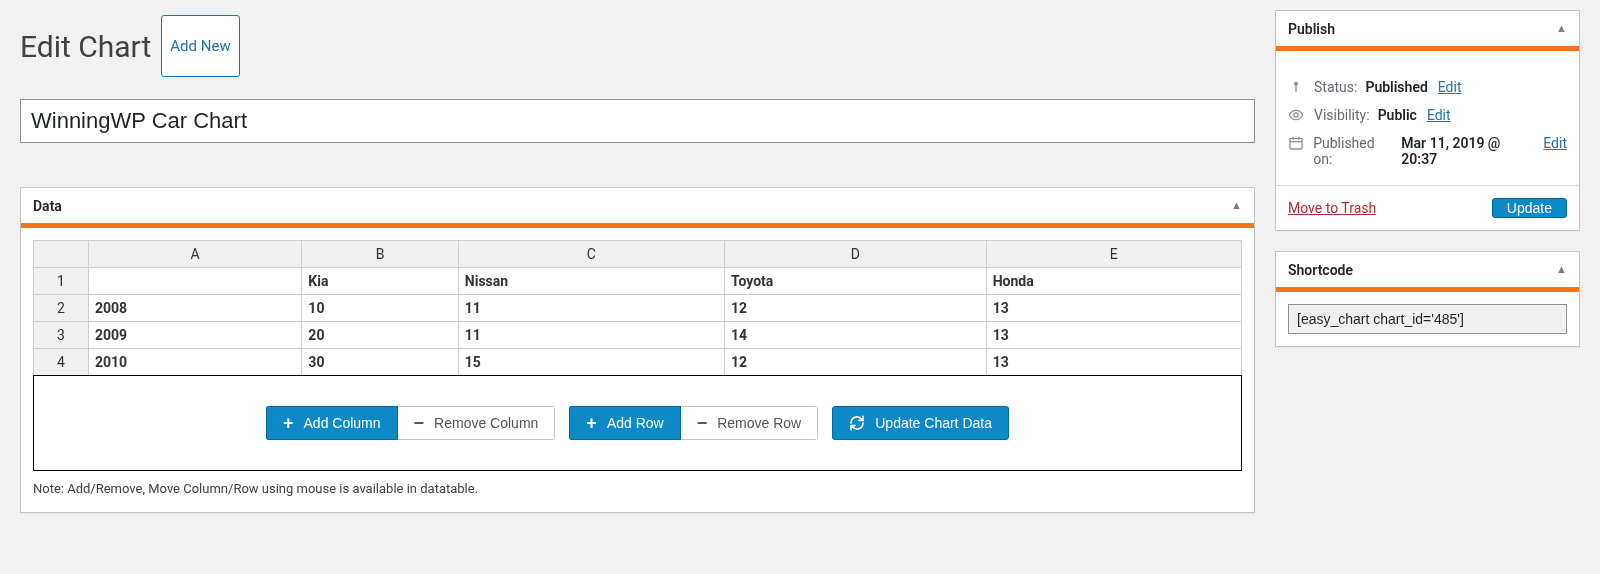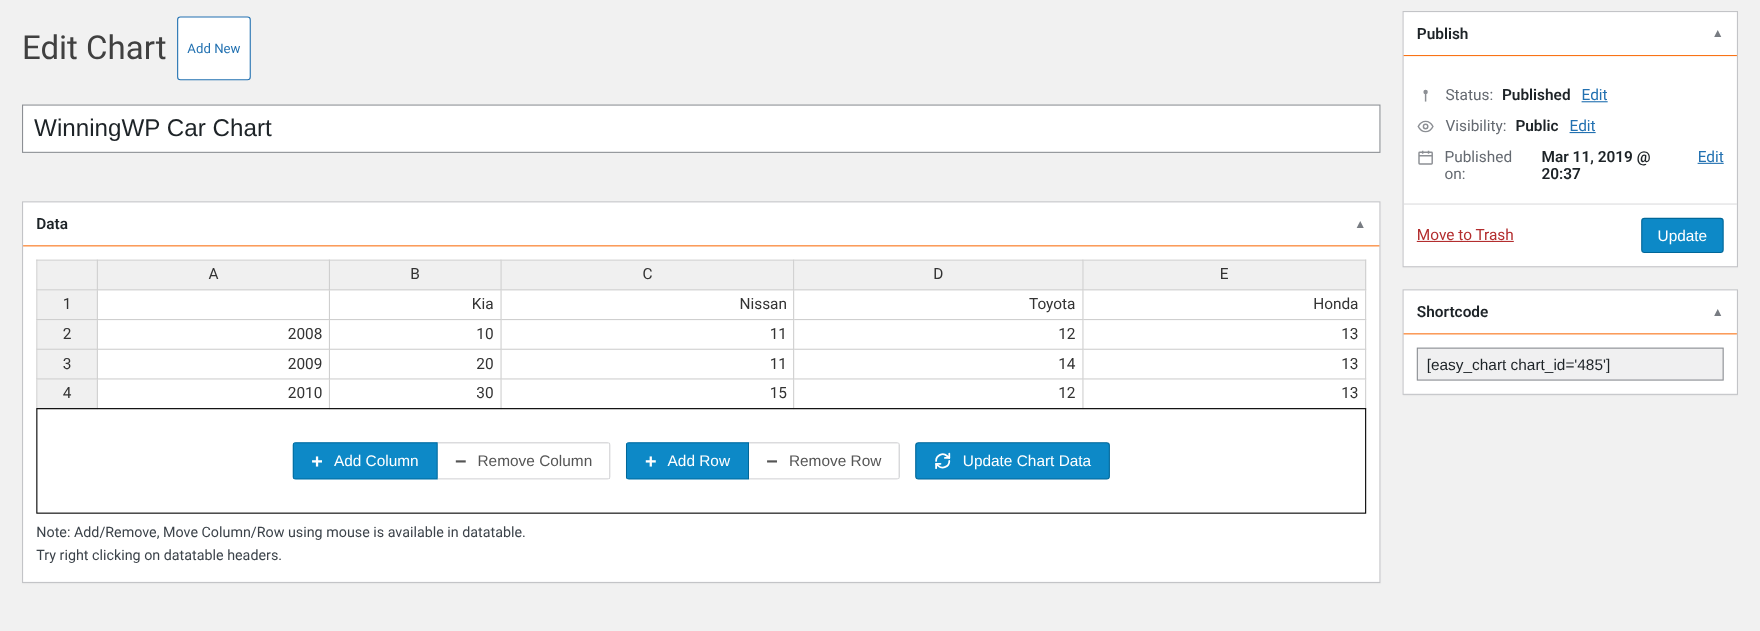--- a/index.html
+++ b/index.html
@@ -24,21 +24,21 @@
   margin: 5px 0 22px 0;
 }
 .page-title {
   font-size: 30px;
   font-weight: 400;
   color: #404040;
 }
 .page-title-action {
   display: inline-block;
   padding: 21px 8px;
-  font-size: 12px;
+  font-size: 15px;
   color: #2271b1;
   border: 1px solid #2271b1;
   border-radius: 3px;
   background: #fff;
   text-decoration: none;
   cursor: pointer;
 }
 
 .title-input-wrap {
   margin-bottom: 44px;
@@ -60,21 +60,21 @@
   border: 1px solid #c3c4c7;
   box-shadow: 0 1px 1px rgba(0,0,0,0.04);
   margin-bottom: 20px;
 }
 .postbox-header {
   display: flex;
   align-items: center;
   justify-content: space-between;
   padding: 0 12px;
   height: 40px;
-  border-bottom: 1px solid #f97316;
+  border-bottom: 5px solid #f97316;
 }
 .postbox-title {
   font-size: 14px;
   font-weight: 600;
   color: #1d2327;
 }
 .toggle-arrow {
   color: #787c82;
   font-size: 11px;
   cursor: pointer;
@@ -84,23 +84,24 @@
 
 
 .sheet {
   border-collapse: collapse;
   width: 100%;
   font-size: 14px;
 }
 .sheet th, .sheet td {
   border: 1px solid #cfcfcf;
   padding: 4px 6px;
-  text-align: right;
+  text-align: left;
   height: 27px;
   color: #333;
+  font-weight: bold;
 }
 .sheet th {
   background: #f0f0f0;
   font-weight: 400;
   text-align: center;
 }
 .sheet .corner {
   background: #f0f0f0;
   width: 55px;
 }
@@ -196,21 +197,21 @@
   color: #b32d2e;
   text-decoration: underline;
   cursor: pointer;
   font-size: 14px;
 }
 .update-btn {
   background: #0d89c7;
   border: 1px solid #006799;
   color: #fff;
   padding: 0 14px;
-  height: 32px;
+  height: 20px;
   border-radius: 3px;
   font-size: 14px;
   cursor: pointer;
 }
 
 .shortcode-input {
   width: 100%;
   padding: 6px 8px;
   font-size: 14px;
   border: 1px solid #8c8f94;
@@ -316,21 +317,20 @@
                   <path d="M3 22v-6h6"></path>
                   <path d="M21 12a9 9 0 0 1-15 6.7L3 16"></path>
                 </svg>
             </span>
             <span>Update Chart Data</span>
           </button>
         </div>
 
         <div class="notes">
           <div>Note: Add/Remove, Move Column/Row using mouse is available in datatable.</div>
-          <div>Try right clicking on datatable headers.</div>
         </div>
       </div>
     </div>
   </div>
 
   <div class="side-col">
     <div class="postbox">
       <div class="postbox-header">
         <span class="postbox-title">Publish</span>
         <span class="toggle-arrow">▲</span>

